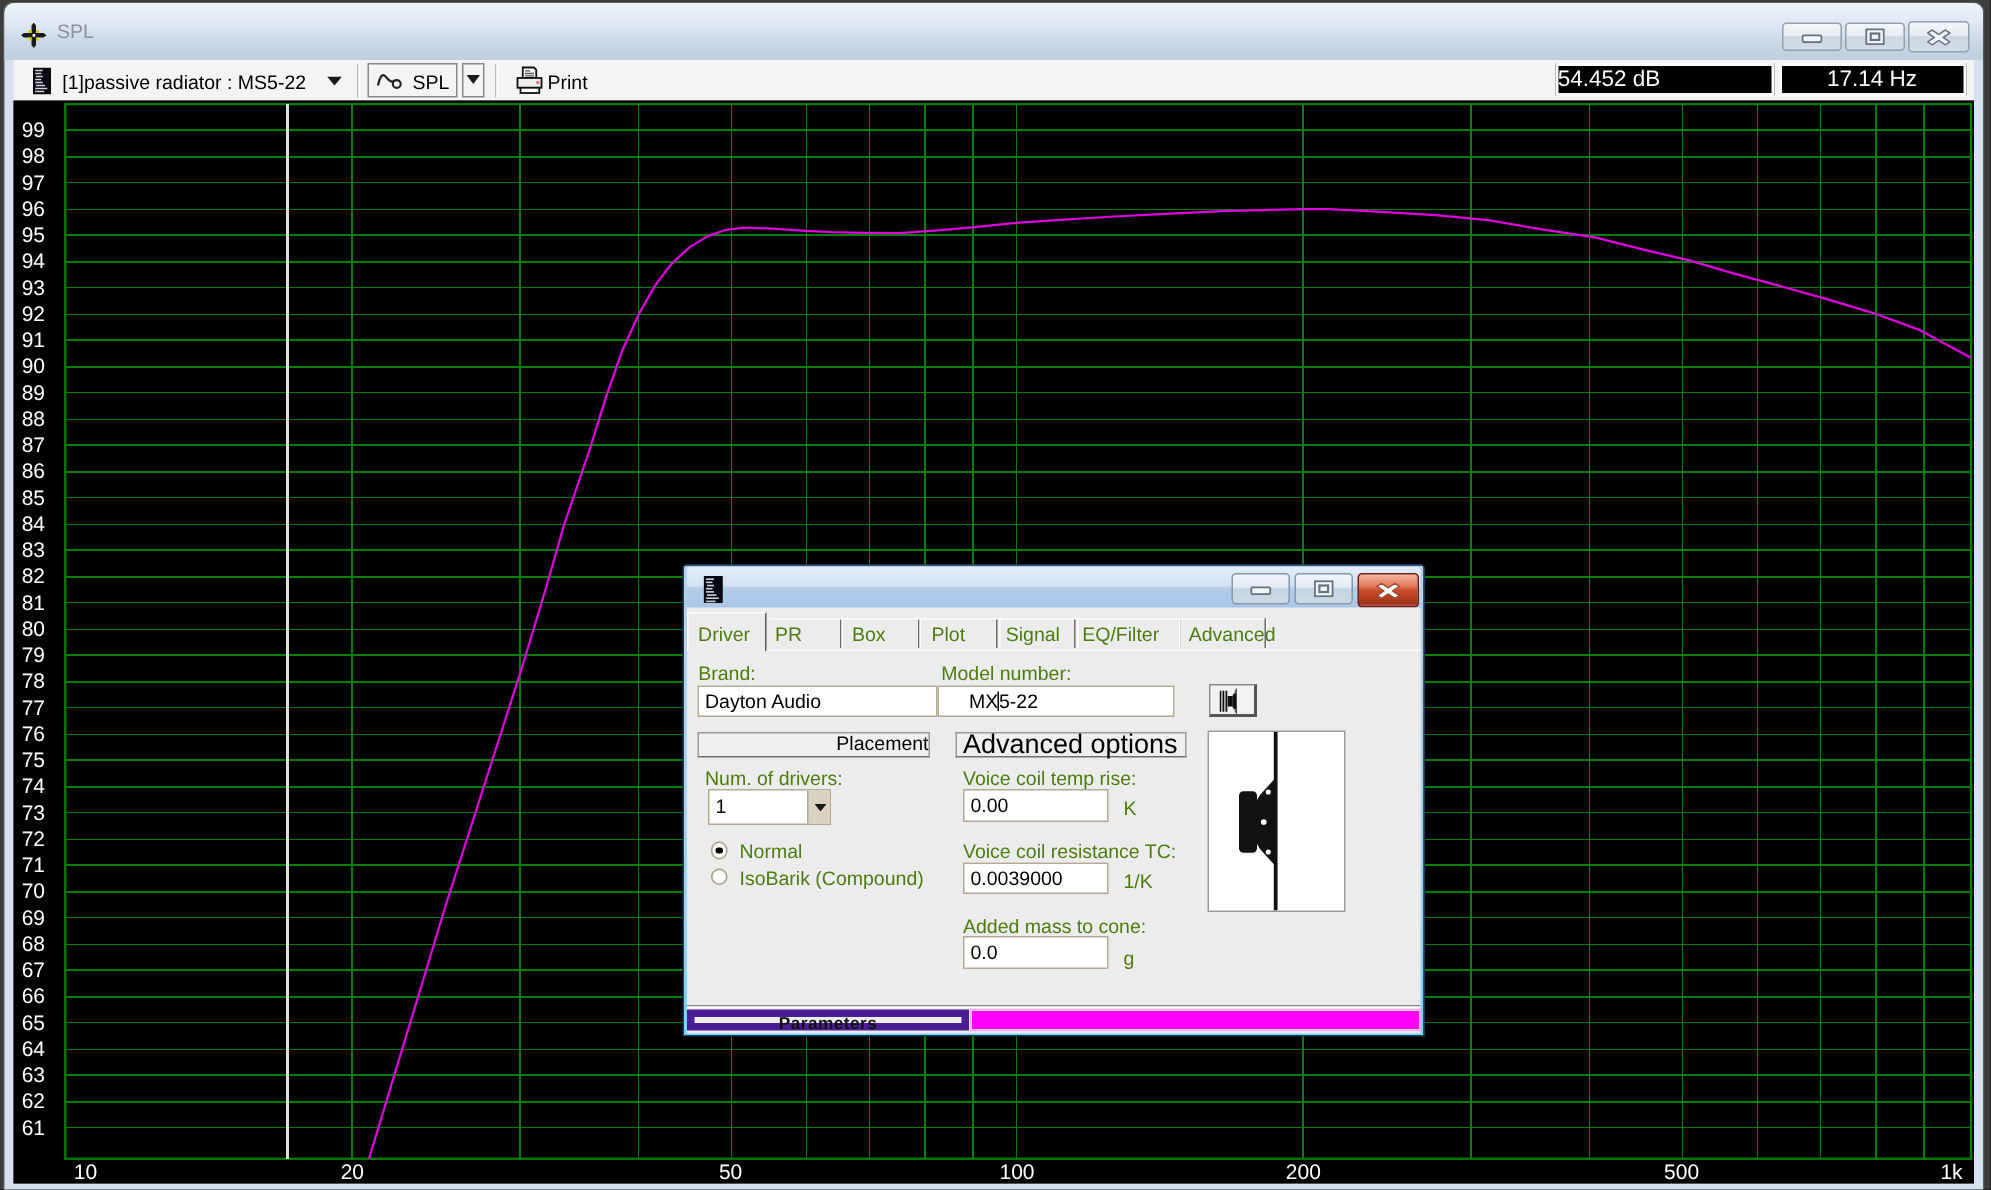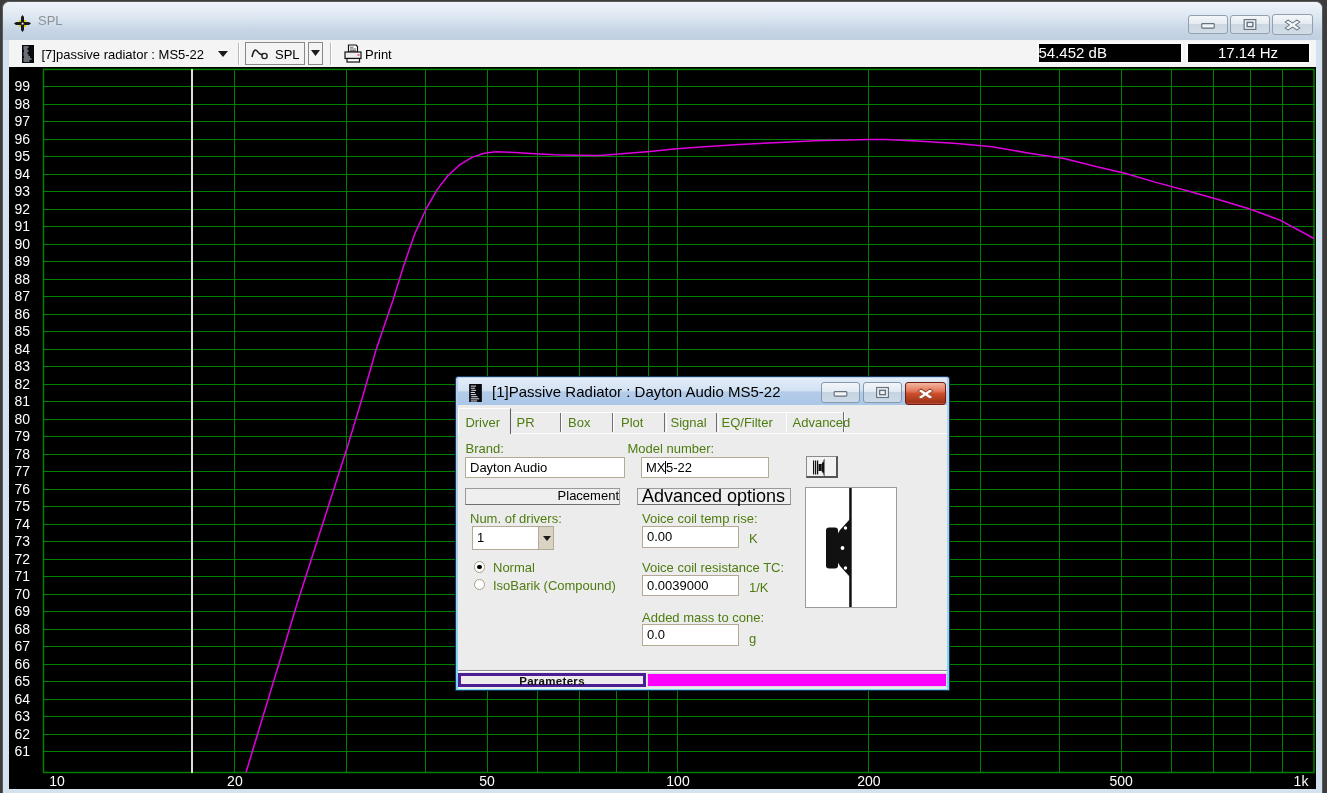--- a/index.html
+++ b/index.html
@@ -44,21 +44,21 @@
           <rect x="1.5" y="1.5" width="5" height="1"></rect>
           <rect x="1.5" y="3.5" width="4" height="1"></rect>
           <rect x="2" y="5.5" width="4.5" height="1"></rect>
           <rect x="1.5" y="7.5" width="4" height="1"></rect>
           <rect x="1.5" y="9.5" width="5" height="1"></rect>
           <rect x="2" y="11.5" width="6" height="1"></rect>
           <rect x="1.5" y="13.5" width="8" height="1"></rect>
           <rect x="1.5" y="15.5" width="6" height="1"></rect>
         </g>
       </svg>
-    <div class="abs" style="left:32.5px;top:6.5px;font-size:13px;color:#000">[7]passive radiator : MS5-22</div>
+    <div class="abs" style="left:32.5px;top:6.5px;font-size:13px;color:#000">[1]passive radiator : MS5-22</div>
     <svg class="abs" style="left:209px;top:11px" width="10" height="6" viewBox="0 0 10 6">
         <path d="M0 0 H10 L5 6 Z" fill="#1a1a1a"></path>
       </svg>
     <div class="abs" style="left:229px;top:2.5px;width:1px;height:22px;background:#b9b9b9"></div>
     <div class="abs" style="left:230px;top:2.5px;width:1px;height:22px;background:#fff"></div>
     <div class="abs" style="left:236px;top:1.5px;width:60px;height:23px;border:1px solid #898989"></div>
     <svg class="abs" style="left:242px;top:6px" width="22" height="15" viewBox="0 0 22 15">
       <path d="M1 11 Q3 1 6.5 5.5 T12 7.5" fill="none" stroke="#222" stroke-width="1.5"></path>
       <circle cx="13.5" cy="10" r="2.6" fill="none" stroke="#222" stroke-width="1.4"></circle>
     </svg>
@@ -209,21 +209,20 @@
           <rect x="1.5" y="1.5" width="5" height="1"></rect>
           <rect x="1.5" y="3.5" width="4" height="1"></rect>
           <rect x="2" y="5.5" width="4.5" height="1"></rect>
           <rect x="1.5" y="7.5" width="4" height="1"></rect>
           <rect x="1.5" y="9.5" width="5" height="1"></rect>
           <rect x="2" y="11.5" width="6" height="1"></rect>
           <rect x="1.5" y="13.5" width="8" height="1"></rect>
           <rect x="1.5" y="15.5" width="6" height="1"></rect>
         </g>
       </svg>
-    <div class="abs" style="left:34px;top:5px;font-size:15px;color:#000">[1]Passive Radiator : Dayton Audio MS5-22</div>
     <div class="abs" style="left:363px;top:4px;width:39px;height:21px;border-radius:3px;background:linear-gradient(#f2f6fa,#e2eaf2 45%,#c6d4e2 50%,#ccdae8);border:1px solid #8799ad">
         <svg class="capg" viewBox="0 0 39 21">
           <rect x="12.5" y="9.5" width="14" height="5" rx="1" fill="#f3f6f9" stroke="#66727f" stroke-width="1.3"></rect>
         </svg>
       </div>
     <div class="abs" style="left:405px;top:4px;width:39px;height:21px;border-radius:3px;background:linear-gradient(#f2f6fa,#e2eaf2 45%,#c6d4e2 50%,#ccdae8);border:1px solid #8799ad">
         <svg class="capg" viewBox="0 0 39 21">
           <rect x="13.0" y="5.0" width="13" height="11" fill="#f3f6f9" stroke="#66727f" stroke-width="1.3"></rect>
           <rect x="16.3" y="8.1" width="6.4" height="4.8" fill="#f3f6f9" stroke="#66727f" stroke-width="1.6"></rect>
         </svg>
@@ -255,21 +254,21 @@
 <div class="lbl" style="left:7.4px;top:9.5px">Driver</div>
 <div class="lbl" style="left:58.6px;top:9.5px">PR</div>
 <div class="lbl" style="left:110px;top:9.5px">Box</div>
 <div class="lbl" style="left:163px;top:9.5px">Plot</div>
 <div class="lbl" style="left:212.5px;top:9.5px">Signal</div>
 <div class="lbl" style="left:263.5px;top:9.5px">EQ/Filter</div>
 <div class="lbl" style="left:334.5px;top:9.5px">Advanced</div>
 <div class="lbl" style="left:7.5px;top:35.5px">Brand:</div>
 <div class="lbl" style="left:169.5px;top:35.5px">Model number:</div>
 <div class="abs tanbox" style="left:7px;top:51.5px;width:160px;height:21.5px;line-height:19px;padding-left:4px">Dayton Audio</div>
-<div class="abs tanbox" style="left:183px;top:51.5px;width:128px;height:21.5px;line-height:19px;padding-left:4px">MX<span style="display:inline-block;width:1.5px;height:13px;background:#000;vertical-align:-2px;margin-left:-1px"></span>5-22</div>
+<div class="abs tanbox" style="left:167px;top:51.5px;width:158px;height:21.5px;line-height:19px;padding-left:20px">MX<span style="display:inline-block;width:1.5px;height:13px;background:#000;vertical-align:-2px;margin-left:-1px"></span>5-22</div>
 <div class="abs" style="left:348px;top:51px;width:32px;height:22px;background:#f2f2f2;border:1px solid #8a8a8a;border-right:2px solid #555;border-bottom:2px solid #555">
 <svg style="position:absolute;left:6px;top:1px" width="12" height="19" viewBox="0 0 12 19">
 <rect x="0" y="2.5" width="1.2" height="14" fill="#111"></rect>
           <rect x="2" y="2.5" width="1.2" height="14" fill="#111"></rect>
           <rect x="4" y="2.5" width="1.2" height="14" fill="#111"></rect>
 <rect x="5.5" y="6" width="3" height="7" fill="#111"></rect>
 <path d="M8.5 6.2 L11.5 0.5 L11.5 18.5 L8.5 12.8 Z" fill="#111"></path>
 <line x1="9.3" y1="4.5" x2="11" y2="3.2" stroke="#aaa" stroke-width="0.8"></line>
 <line x1="9.3" y1="14.5" x2="11" y2="15.8" stroke="#aaa" stroke-width="0.8"></line>
 </svg>
@@ -304,15 +303,15 @@
 <rect x="43.2" y="0" width="2.5" height="119" fill="#111"></rect>
 <rect x="20" y="39.5" width="12" height="41" rx="3" fill="#111"></rect>
 <path d="M44 31 L34 42 L31 47 L31 73 L34 78 L44 89 Z" fill="#111"></path>
 <circle cx="39.5" cy="40" r="1.7" fill="#fff"></circle>
           <circle cx="36.5" cy="60" r="1.9" fill="#fff"></circle>
           <circle cx="39.5" cy="80" r="1.7" fill="#fff"></circle>
 </svg>
       </div>
 <div class="abs" style="left:0;top:265px;width:489px;height:1px;background:#8a8a8a"></div>
 <div class="abs" style="left:0;top:266px;width:489px;height:1px;background:#fdfdfd"></div>
-<div class="abs" style="left:0;top:268px;width:188px;height:13.5px;background:#ececec;border:3px solid #4c1d95;font-size:11.5px;font-weight:bold;text-align:center;line-height:11px;color:#101010;letter-spacing:0.3px">Parameters</div>
+<div class="abs" style="left:0;top:268px;width:188px;height:13.5px;background:#ececec;border:5px solid #4c1d95;font-size:11.5px;font-weight:bold;text-align:center;line-height:11px;color:#101010;letter-spacing:0.3px">Parameters</div>
 <div class="abs" style="left:189px;top:268px;width:300px;height:13.5px;background:#ff00ff;border:1px solid #dcdcdc"></div>
   </div>
 </div>
 </body></html>

